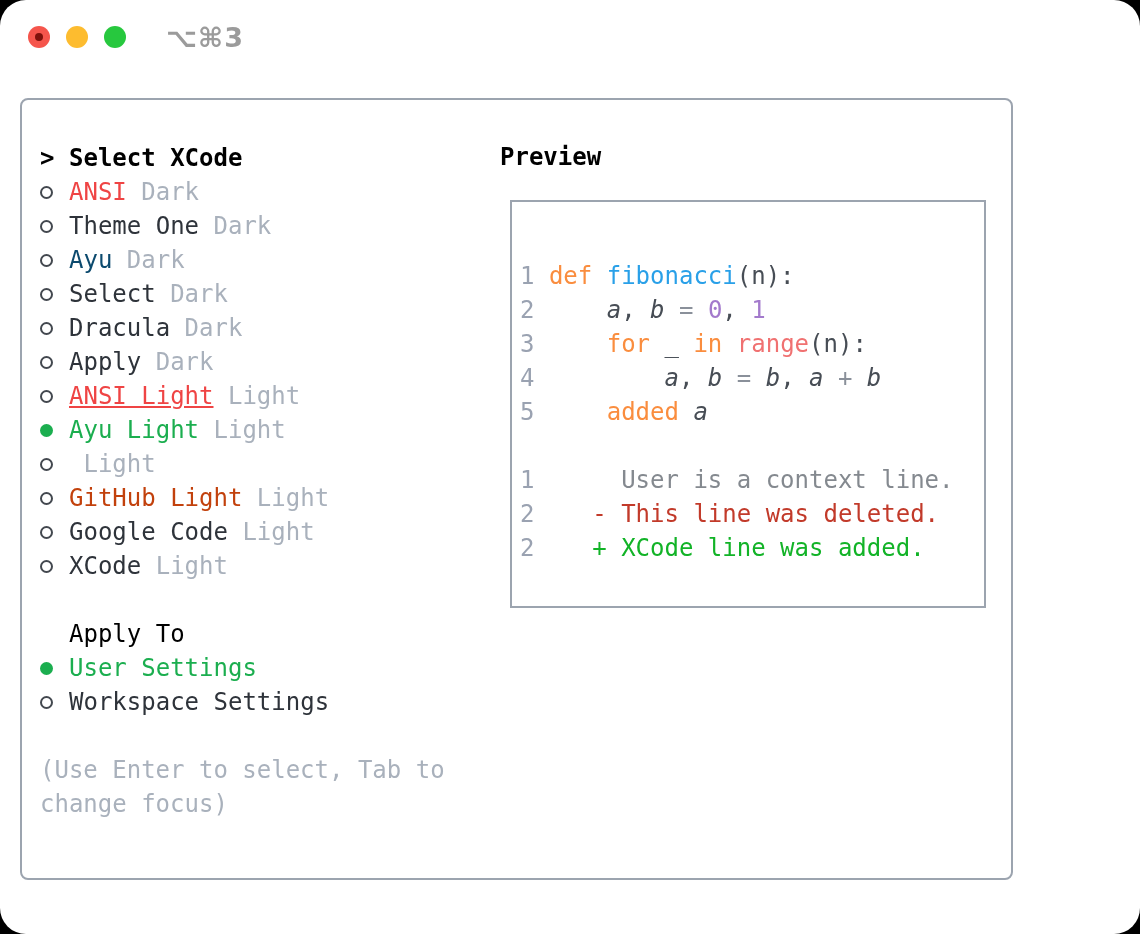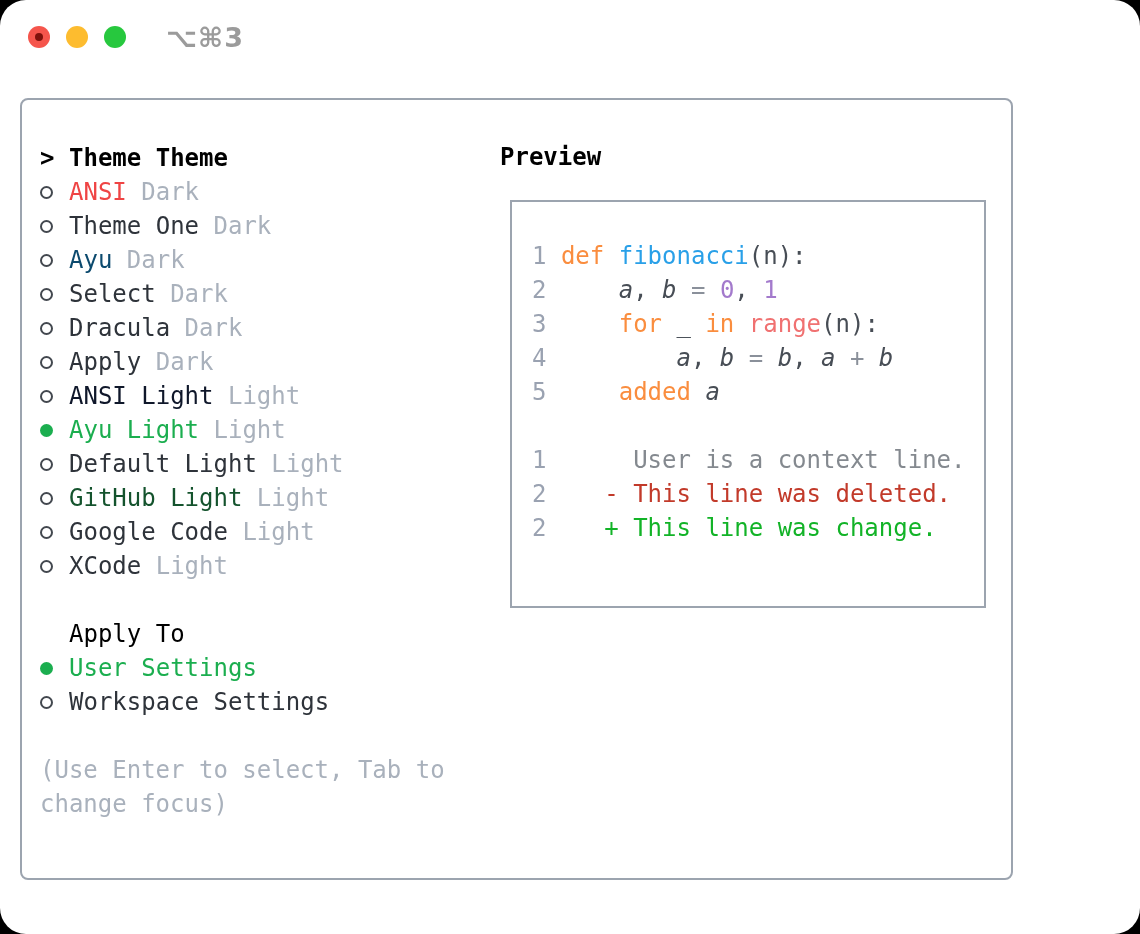--- a/index.html
+++ b/index.html
@@ -42,21 +42,21 @@
     height:34px; line-height:34px;
     font-size:24px; font-weight:bold; color:#000;
   }
   #preview-box {
     position:absolute; left:510px; top:200px;
     width:476px; height:408px;
     border:2px solid #9ca4af;
     box-sizing:border-box;
     overflow:hidden;
   }
-  #code { padding:37px 0 0 8px;margin-left:12px; }
+  #code { padding:57px 0 0 8px; }
   .code-line { height:34px; line-height:34px; font-size:24px; white-space:pre; }
   .tok-va { font-style:italic; }
   .tok-ctx { }
 </style>
 </head>
 <body>
 
 <div id="window">
 
   <div id="titlebar">
@@ -65,33 +65,33 @@
     </div>
     <div class="tl" style="left: 66px; background: rgb(253, 188, 47);"></div>
     <div class="tl" style="left: 104px; background: rgb(39, 200, 62);"></div>
     <div id="tb-shortcut" style="color: rgb(155, 155, 155);">⌥⌘3</div>
   </div>
 
   <div id="panel">
 
     <div class="col" id="theme-list" style="left:18px; top:41px;">
       <div class="row bold" style="color: rgb(0, 0, 0);">
-        <span class="bullet-cell">&gt;</span><span>Theme Theme</span>
+        <span class="bullet-cell">&gt;</span><span>Select XCode</span>
       </div>
 
     <div class="row"><span class="bullet-cell"><span class="circle" style="border: 2px solid rgb(67, 72, 79);"></span></span><span style="color: #ef4444;">ANSI</span><span style="color: rgb(169, 177, 188);"> Dark</span></div>
         <div class="row"><span class="bullet-cell"><span class="circle" style="border: 2px solid rgb(67, 72, 79);"></span></span><span style="color: rgb(46, 51, 58);">Theme One</span><span style="color: rgb(169, 177, 188);"> Dark</span></div>
         <div class="row"><span class="bullet-cell"><span class="circle" style="border: 2px solid rgb(67, 72, 79);"></span></span><span style="color: #0c4a6e;">Ayu</span><span style="color: rgb(169, 177, 188);"> Dark</span></div>
         <div class="row"><span class="bullet-cell"><span class="circle" style="border: 2px solid rgb(67, 72, 79);"></span></span><span style="color: rgb(46, 51, 58);">Select</span><span style="color: rgb(169, 177, 188);"> Dark</span></div>
         <div class="row"><span class="bullet-cell"><span class="circle" style="border: 2px solid rgb(67, 72, 79);"></span></span><span style="color: rgb(46, 51, 58);">Dracula</span><span style="color: rgb(169, 177, 188);"> Dark</span></div>
         <div class="row"><span class="bullet-cell"><span class="circle" style="border: 2px solid rgb(67, 72, 79);"></span></span><span style="color: rgb(46, 51, 58);">Apply</span><span style="color: rgb(169, 177, 188);"> Dark</span></div>
-        <div class="row"><span class="bullet-cell"><span class="circle" style="border: 2px solid rgb(67, 72, 79);"></span></span><span style="color: #0f172a;">ANSI Light</span><span style="color: rgb(169, 177, 188);"> Light</span></div>
+        <div class="row"><span class="bullet-cell"><span class="circle" style="border: 2px solid rgb(67, 72, 79);"></span></span><span style="color: #ef4444; text-decoration: underline;">ANSI Light</span><span style="color: rgb(169, 177, 188);"> Light</span></div>
         <div class="row"><span class="bullet-cell"><span class="circle" style="background: rgb(27, 174, 79);"></span></span><span style="color: rgb(27, 174, 79);">Ayu Light</span><span style="color: rgb(169, 177, 188);"> Light</span></div>
-        <div class="row"><span class="bullet-cell"><span class="circle" style="border: 2px solid rgb(67, 72, 79);"></span></span><span style="color: rgb(46, 51, 58);">Default Light</span><span style="color: rgb(169, 177, 188);"> Light</span></div>
-        <div class="row"><span class="bullet-cell"><span class="circle" style="border: 2px solid rgb(67, 72, 79);"></span></span><span style="color: #14532d;">GitHub Light</span><span style="color: rgb(169, 177, 188);"> Light</span></div>
+        <div class="row"><span class="bullet-cell"><span class="circle" style="border: 2px solid rgb(67, 72, 79);"></span></span><span style="color: rgb(169, 177, 188);"> Light</span></div>
+        <div class="row"><span class="bullet-cell"><span class="circle" style="border: 2px solid rgb(67, 72, 79);"></span></span><span style="color: #c2410c;">GitHub Light</span><span style="color: rgb(169, 177, 188);"> Light</span></div>
         <div class="row"><span class="bullet-cell"><span class="circle" style="border: 2px solid rgb(67, 72, 79);"></span></span><span style="color: rgb(46, 51, 58);">Google Code</span><span style="color: rgb(169, 177, 188);"> Light</span></div>
         <div class="row"><span class="bullet-cell"><span class="circle" style="border: 2px solid rgb(67, 72, 79);"></span></span><span style="color: rgb(46, 51, 58);">XCode</span><span style="color: rgb(169, 177, 188);"> Light</span></div>
       </div>
 
     <div class="col" id="hint" style="left: 18px; top: 653px; color: rgb(169, 177, 188);">
       <div class="row">(Use Enter to select, Tab to</div>
       <div class="row">change focus)</div>
     </div>
 
     <div class="col" id="apply-list" style="left:18px; top:517px;">
@@ -109,17 +109,17 @@
   <div id="preview-box">
     <div id="code">
         <div class="code-line"><span class="tok-ln" style="color: rgb(154, 162, 177);">1</span><span class="tok-pl" style="color: rgb(71, 77, 85);"> </span><span class="tok-kw" style="color: rgb(250, 141, 62);">def</span><span class="tok-pl" style="color: rgb(71, 77, 85);"> </span><span class="tok-fn" style="color: rgb(41, 160, 232);">fibonacci</span><span class="tok-pu" style="color: rgb(71, 77, 85);">(</span><span class="tok-pl" style="color: rgb(71, 77, 85);">n</span><span class="tok-pu" style="color: rgb(71, 77, 85);">):</span></div>
         <div class="code-line"><span class="tok-ln" style="color: rgb(154, 162, 177);">2</span><span class="tok-pl" style="color: rgb(71, 77, 85);">     </span><span class="tok-va" style="color: rgb(71, 77, 85);">a</span><span class="tok-pu" style="color: rgb(71, 77, 85);">, </span><span class="tok-va" style="color: rgb(71, 77, 85);">b</span><span class="tok-op" style="color: rgb(138, 144, 154);"> = </span><span class="tok-nu" style="color: rgb(163, 122, 204);">0</span><span class="tok-pu" style="color: rgb(71, 77, 85);">, </span><span class="tok-nu" style="color: rgb(163, 122, 204);">1</span></div>
         <div class="code-line"><span class="tok-ln" style="color: rgb(154, 162, 177);">3</span><span class="tok-pl" style="color: rgb(71, 77, 85);">     </span><span class="tok-kw" style="color: rgb(250, 141, 62);">for</span><span class="tok-pl" style="color: rgb(71, 77, 85);"> _ </span><span class="tok-kw" style="color: rgb(250, 141, 62);">in</span><span class="tok-pl" style="color: rgb(71, 77, 85);"> </span><span class="tok-rg" style="color: rgb(240, 113, 113);">range</span><span class="tok-pu" style="color: rgb(71, 77, 85);">(</span><span class="tok-pl" style="color: rgb(71, 77, 85);">n</span><span class="tok-pu" style="color: rgb(71, 77, 85);">):</span></div>
         <div class="code-line"><span class="tok-ln" style="color: rgb(154, 162, 177);">4</span><span class="tok-pl" style="color: rgb(71, 77, 85);">         </span><span class="tok-va" style="color: rgb(71, 77, 85);">a</span><span class="tok-pu" style="color: rgb(71, 77, 85);">, </span><span class="tok-va" style="color: rgb(71, 77, 85);">b</span><span class="tok-op" style="color: rgb(138, 144, 154);"> = </span><span class="tok-va" style="color: rgb(71, 77, 85);">b</span><span class="tok-pu" style="color: rgb(71, 77, 85);">, </span><span class="tok-va" style="color: rgb(71, 77, 85);">a</span><span class="tok-op" style="color: rgb(138, 144, 154);"> + </span><span class="tok-va" style="color: rgb(71, 77, 85);">b</span></div>
         <div class="code-line"><span class="tok-ln" style="color: rgb(154, 162, 177);">5</span><span class="tok-pl" style="color: rgb(71, 77, 85);">     </span><span class="tok-kw" style="color: rgb(250, 141, 62);">added</span><span class="tok-pl" style="color: rgb(71, 77, 85);"> </span><span class="tok-va" style="color: rgb(71, 77, 85);">a</span></div>
         <div class="code-line"></div>
         <div class="code-line"><span class="tok-ln" style="color: rgb(154, 162, 177);">1</span><span class="tok-pl" style="color: rgb(71, 77, 85);">      </span><span class="tok-ctx" style="color: rgb(132, 137, 143);">User is a context line.</span></div>
         <div class="code-line"><span class="tok-ln" style="color: rgb(154, 162, 177);">2</span><span class="tok-pl" style="color: rgb(71, 77, 85);">    </span><span class="tok-del" style="color: rgb(194, 58, 42);">- This line was deleted.</span></div>
-        <div class="code-line"><span class="tok-ln" style="color: rgb(154, 162, 177);">2</span><span class="tok-pl" style="color: rgb(71, 77, 85);">    </span><span class="tok-add" style="color: rgb(18, 179, 39);">+ This line was change.</span></div>
+        <div class="code-line"><span class="tok-ln" style="color: rgb(154, 162, 177);">2</span><span class="tok-pl" style="color: rgb(71, 77, 85);">    </span><span class="tok-add" style="color: rgb(18, 179, 39);">+ XCode line was added.</span></div>
       </div>
   </div>
 
 </div>
 
 </body></html>

